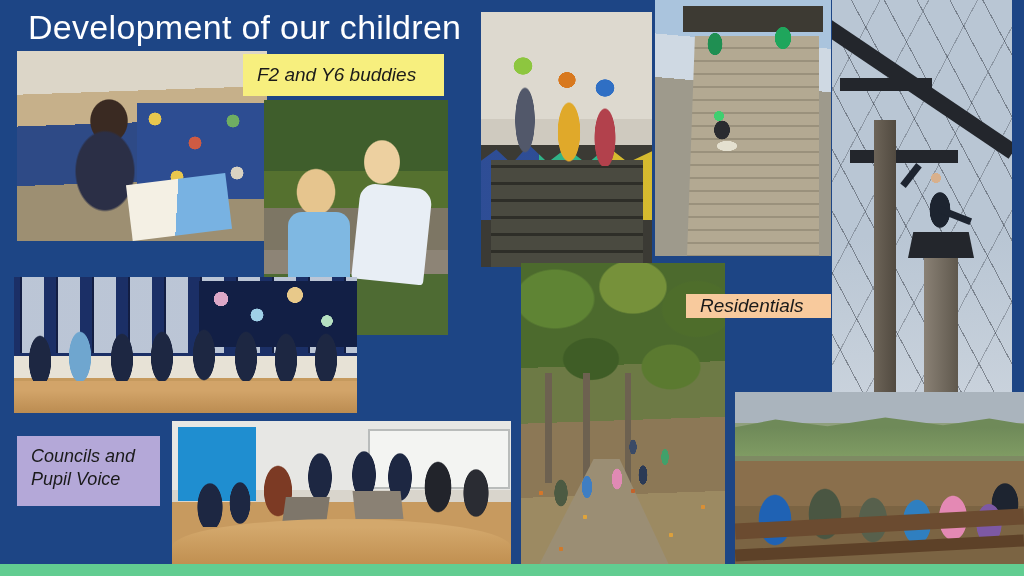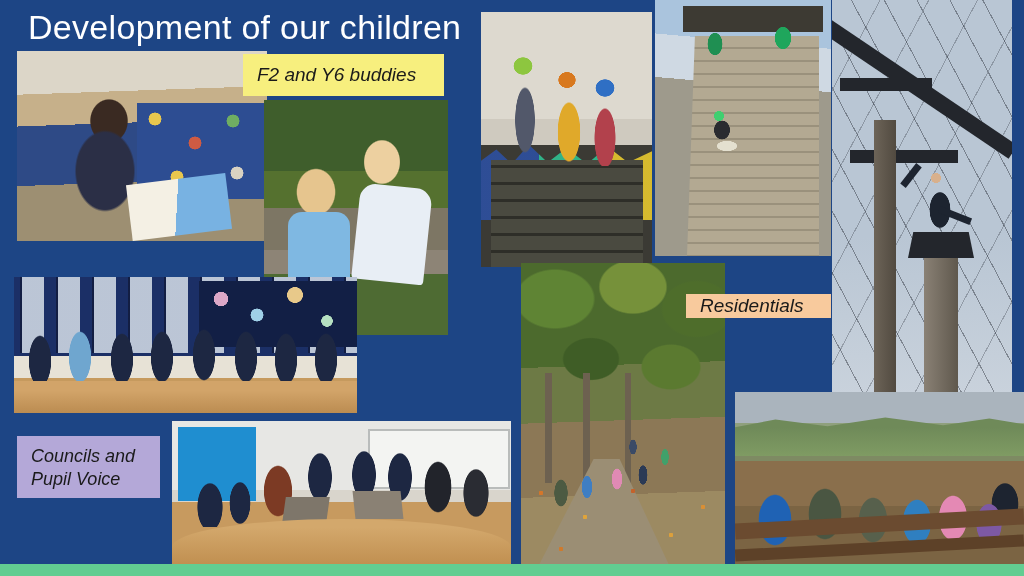--- a/index.html
+++ b/index.html
@@ -42,21 +42,21 @@
     font-size: 19px;
     line-height: 1.28;
     display: flex;
     align-items: center;
     padding: 0 14px;
     box-sizing: border-box;
     font-style: italic;
   }
   #cap-buddies   { left: 243px; top: 54px;  width: 201px; height: 42px; background: #f7ef7e; }
   #cap-resi      { left: 686px; top: 270px; width: 145px; height: 24px; background: #f8ca9d; margin-top: 24px; }
-  #cap-councils  { left: 17px;  top: 436px; width: 143px; height: 62px; background: #b4a8d8;
+  #cap-councils  { left: 17px;  top: 436px; width: 143px; height: 70px; background: #b4a8d8;
                    align-items: flex-start; padding-top: 9px; font-size: 18px; }
   #cap-councils .txt { white-space: pre-line; }
 
   
   #accent-bar {
     position: absolute;
     left: 0; top: 564px;
     width: 1024px; height: 12px;
     background: #62cd91;
     z-index: 60;

